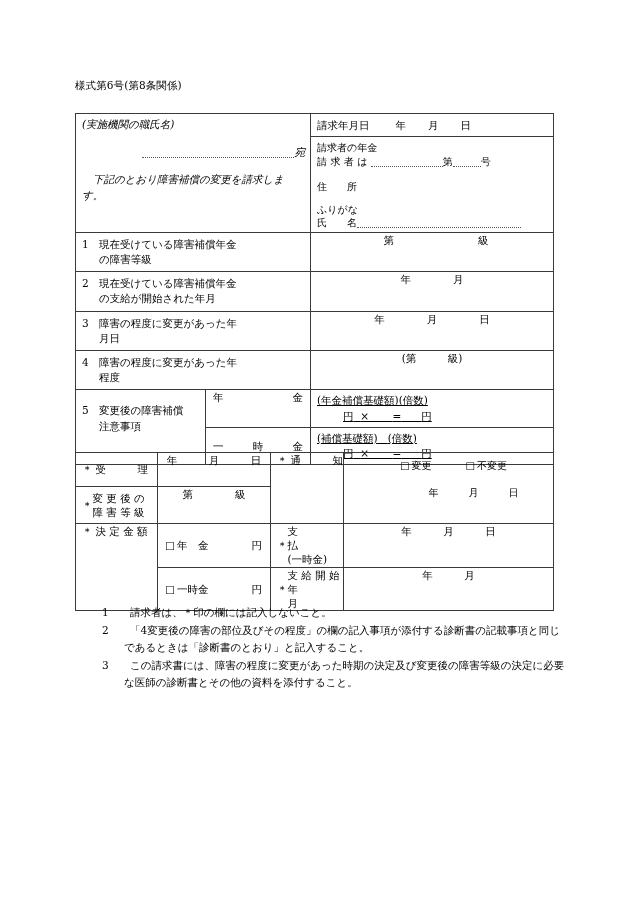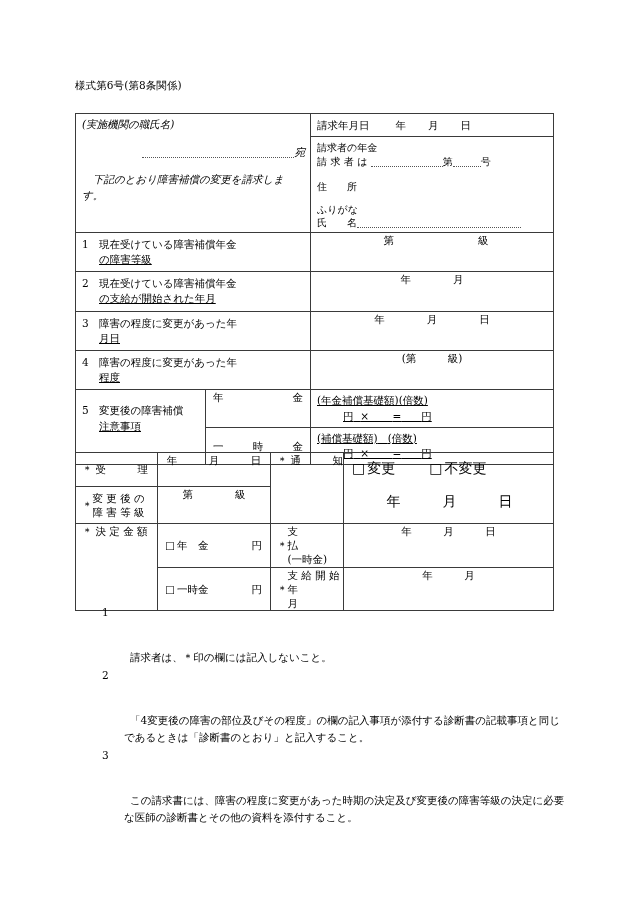--- a/index.html
+++ b/index.html
@@ -106,21 +106,21 @@
     vertical-align: -2px;
   }
 
   
   .item-lbl {
     padding: 4px 4px 4px 6px;
     font-size: 10.5px;
     line-height: 1.45;
   }
   .item-lbl .num { display:inline-block; width: 17px; }
-  .item-lbl .txt2 { display:block; padding-left: 17px; text-decoration: underline; }
+  .item-lbl .txt2 { display:block; padding-left: 17px; }
 
   .val-center {
     font-size: 10.5px;
     text-align: center;
     white-space: nowrap;
   }
 
   
   .money-cell { padding: 3px 6px 3px 6px; font-size: 10.5px; line-height: 1.45; text-decoration: underline; }
   .money-head { white-space: nowrap; }
@@ -168,45 +168,46 @@
     font-size: 10.5px;
     display: flex;
     align-items: center;
     justify-content: space-between;
     height: 100%;
     padding: 0 8px 0 7px;
     white-space: nowrap;
   }
   .box { display: inline-block; margin-right: 2px; }
   .notice-row {
-    font-size: 14px;
+    font-size: 10px;
     padding: 5px 6px 6px 8px;
     white-space: nowrap;
     line-height: 1.5;
+    margin-left: 48px;
   }
   .notice-row .gap { display:inline-block; width: 34px; }
   .notice-date { padding-top: 12px; text-align: center; }
 
   
   .notes {
     position: absolute;
     left: 75px;
     top: 603px;
     width: 490px;
     font-size: 10.5px;
     line-height: 1.62;
   }
   .notes-title { margin-left: 16px; }
   .note-item {
     display: flex;
     margin-top: 1px;
     margin-left: 27px;
   }
   .note-item .n-num { width: 22px; flex: 0 0 22px; }
-  .note-item .n-txt { flex: 1 1 auto; text-indent: 6px; margin-top: 45px; }
+  .note-item .n-txt { flex: 1 1 auto; text-indent: 6px; }
 </style>
 </head>
 <body>
 
 <div class="page">
 
   <div class="form-no">様式第6号(第8条関係)</div>
 
 
   <table class="tbl" id="main-table">

